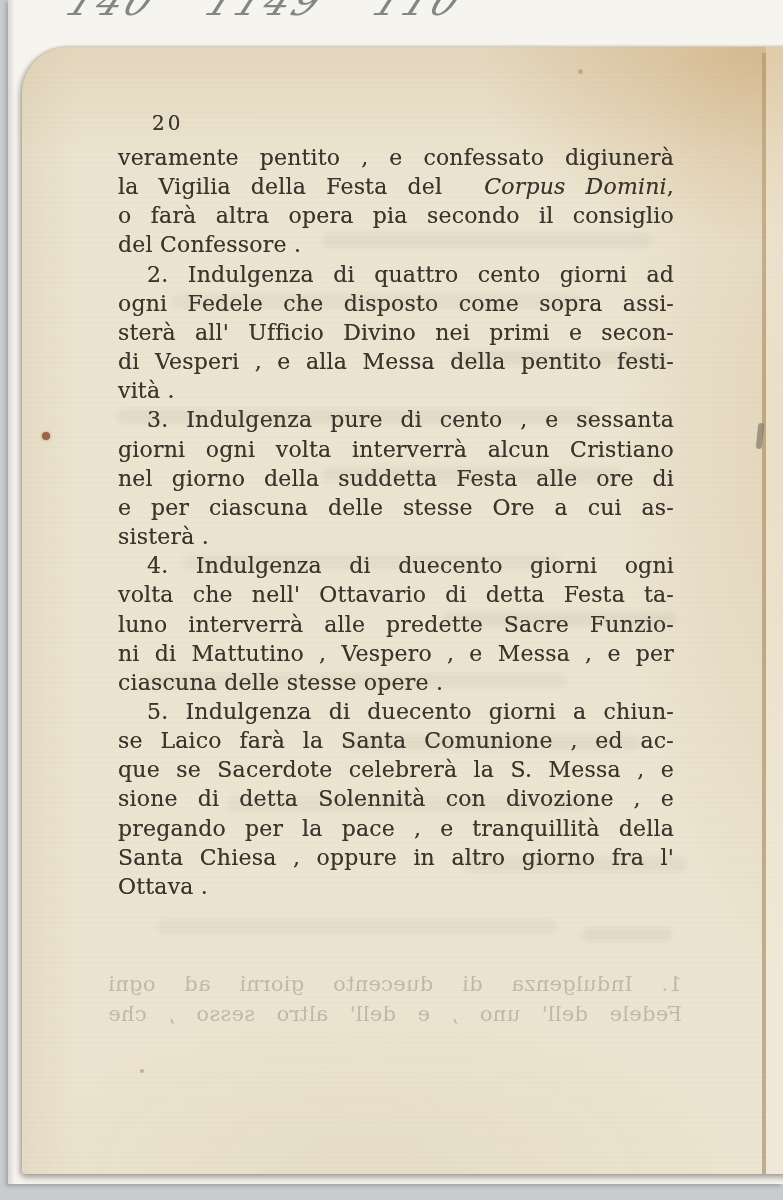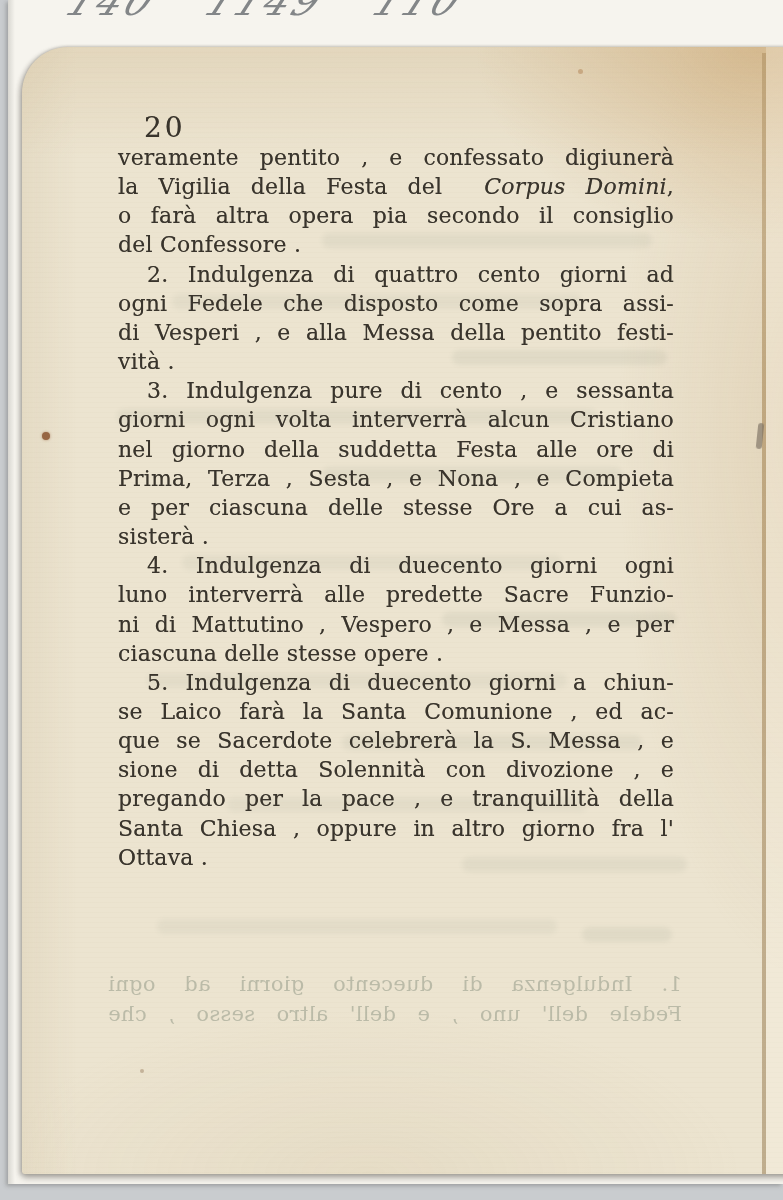--- a/index.html
+++ b/index.html
@@ -83,22 +83,22 @@
   }
   .foxing-b{
     position:absolute;left:556px;top:22px;width:5px;height:5px;border-radius:50%;
     background:#a6713e;opacity:.4;filter:blur(.5px);
   }
   .foxing-c{
     position:absolute;left:118px;top:1022px;width:4px;height:4px;border-radius:50%;
     background:#7a5a38;opacity:.35;
   }
   .page-number{
-    position:absolute;left:122px;top:64px;
-    font-size:28px;color:var(--ink);
+    position:absolute;left:130px;top:64px;
+    font-size:20px;color:var(--ink);
     letter-spacing:3px;
     text-shadow:0 0 .4px rgba(57,52,44,.6);
   }
   .text-block{
     position:absolute;left:96px;top:96px;width:556px;
     font-size:22px;line-height:29.15px;
     color:var(--ink);
     letter-spacing:.2px;
     text-shadow:0 0 .45px rgba(57,52,44,.55);
   }
@@ -164,33 +164,34 @@
   <div class="text-block">
       <div>
         <div class="line"><span>veramente pentito , e confessato digiunerà</span></div>
         <div class="line"><span>la Vigilia della Festa del </span><em>Corpus Domini</em><span>,</span></div>
         <div class="line"><span>o farà altra opera pia secondo il consiglio</span></div>
         <div class="line last"><span>del Confessore .</span></div>
       </div>
       <div>
         <div class="line indent"><span>2. Indulgenza di quattro cento giorni ad</span></div>
         <div class="line"><span>ogni Fedele che disposto come sopra assi-</span></div>
+        <div class="line"><span>sterà all' Ufficio Divino nei primi e secon-</span></div>
         <div class="line"><span>di Vesperi , e alla Messa della pentito festi-</span></div>
         <div class="line last"><span>vità .</span></div>
       </div>
       <div>
         <div class="line indent"><span>3. Indulgenza pure di cento , e sessanta</span></div>
         <div class="line"><span>giorni ogni volta interverrà alcun Cristiano</span></div>
         <div class="line"><span>nel giorno della suddetta Festa alle ore di</span></div>
-        <div class="line"><span>Prima, Terza , Sesta , e Nona , e Compieta</span></div>
         <div class="line"><span>e per ciascuna delle stesse Ore a cui as-</span></div>
         <div class="line last"><span>sisterà .</span></div>
       </div>
       <div>
         <div class="line indent"><span>4. Indulgenza di duecento giorni ogni</span></div>
+        <div class="line"><span>volta che nell' Ottavario di detta Festa ta-</span></div>
         <div class="line"><span>luno interverrà alle predette Sacre Funzio-</span></div>
         <div class="line"><span>ni di Mattutino , Vespero , e Messa , e per</span></div>
         <div class="line last"><span>ciascuna delle stesse opere .</span></div>
       </div>
       <div>
         <div class="line indent"><span>5. Indulgenza di duecento giorni a chiun-</span></div>
         <div class="line"><span>se Laico farà la Santa Comunione , ed ac-</span></div>
         <div class="line"><span>que se Sacerdote celebrerà la S. Messa , e</span></div>
         <div class="line"><span>sione di detta Solennità con divozione , e</span></div>
         <div class="line"><span>pregando per la pace , e tranquillità della</span></div>

